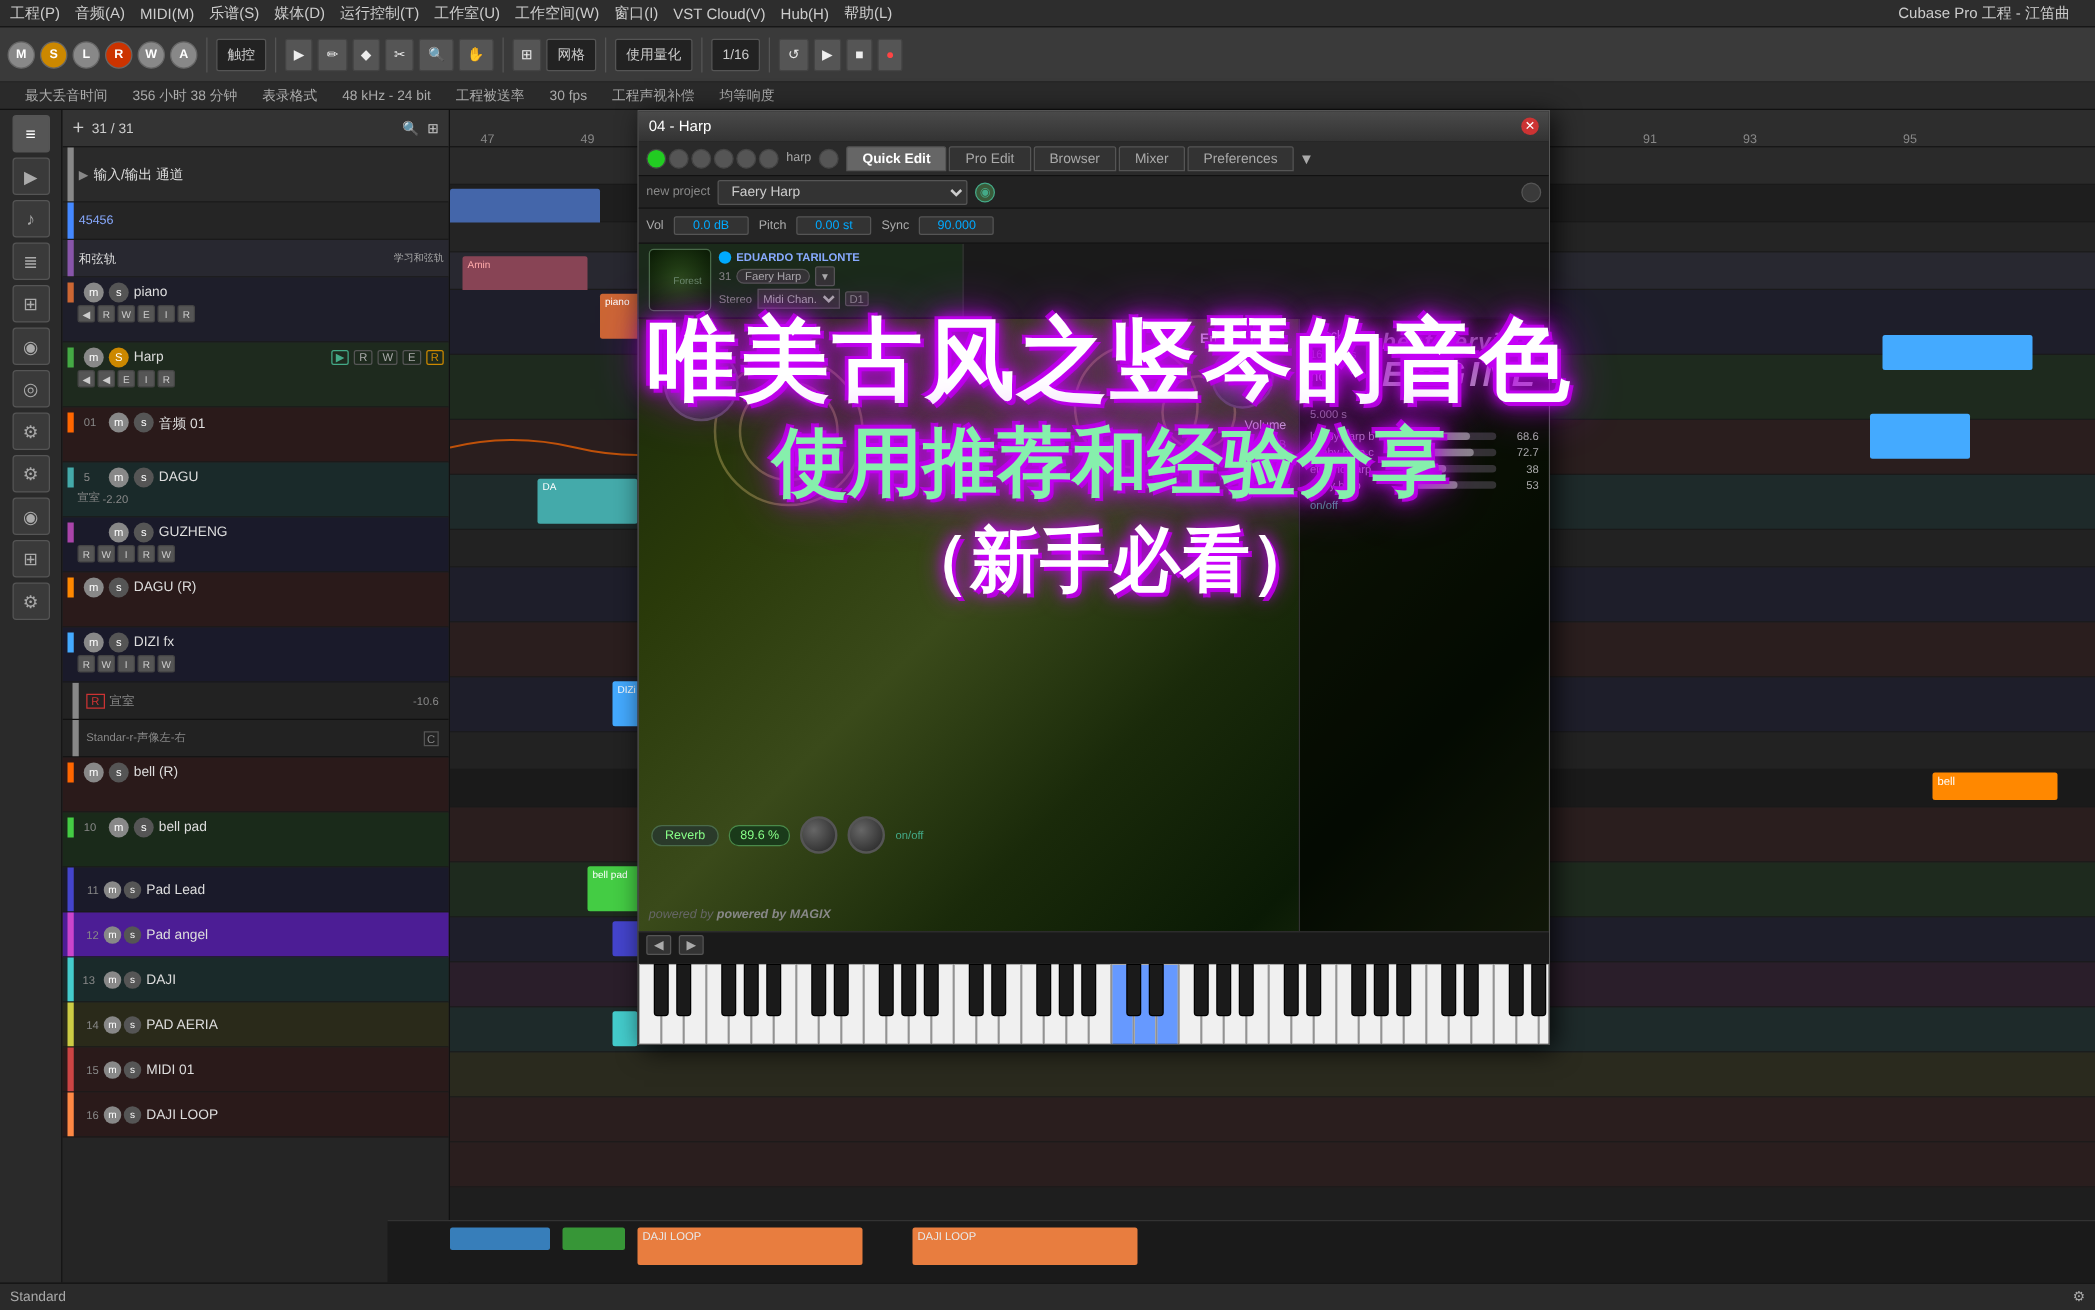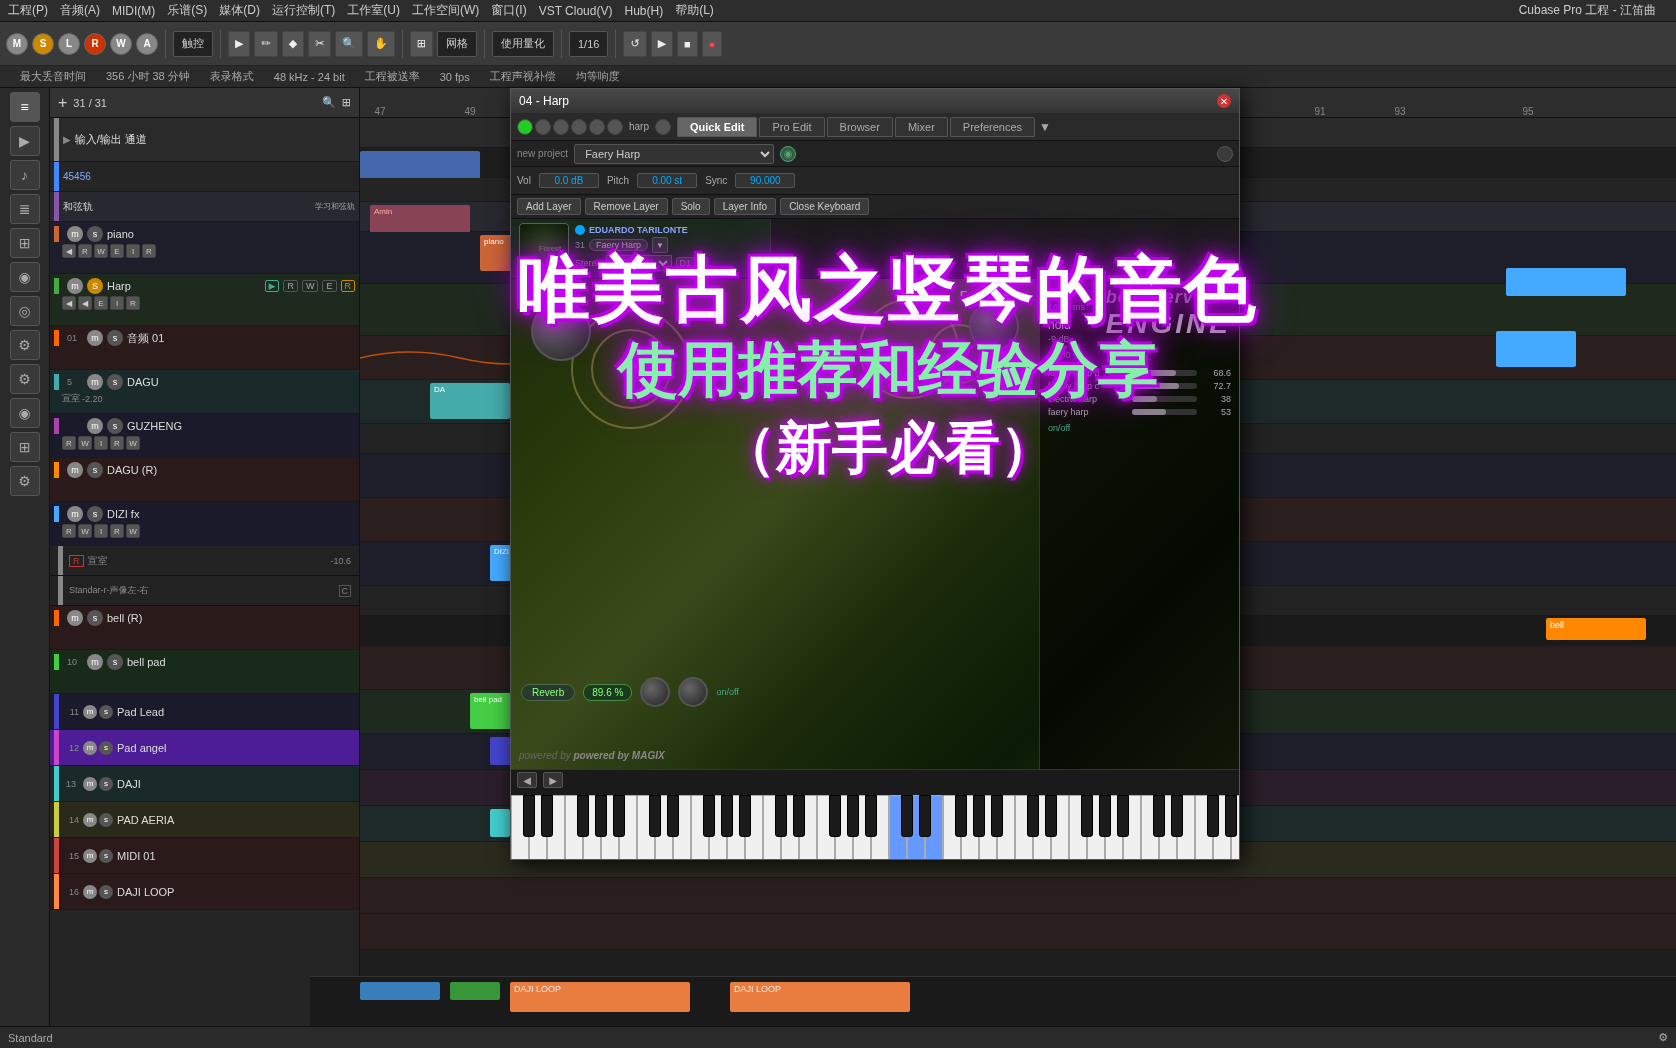--- a/index.html
+++ b/index.html
@@ -863,21 +863,21 @@
       <span style="font-size:9px;color:#888;width:16px;text-align:right;margin-right:4px;">16</span>
       <span style="width:14px;height:14px;border-radius:50%;background:#888;font-size:8px;color:#fff;display:flex;align-items:center;justify-content:center;margin-right:2px;">m</span>
       <span style="width:14px;height:14px;border-radius:50%;background:#555;font-size:8px;color:#fff;display:flex;align-items:center;justify-content:center;margin-right:4px;">s</span>
       <span class="track-name">DAJI LOOP</span>
     </div>
   </div>
 
   <div id="arrange-area">
 
     <div id="time-ruler">
-      <div class="ruler-mark" style="left:20px;">47</div>
+      <div class="ruler-mark" style="left:30px;">47</div>
       <div class="ruler-mark" style="left:110px;">49</div>
       <div class="ruler-mark" style="left:190px;">51</div>
       <div class="ruler-mark" style="left:250px;">53</div>
       <div class="ruler-mark" style="left:960px;">91</div>
       <div class="ruler-mark" style="left:1040px;">93</div>
       <div class="ruler-mark" style="left:1168px;">95</div>
 
       <div style="position:absolute;left:180px;top:0;width:2px;height:100%;background:#f00;"></div>
     </div>
 
@@ -994,27 +994,20 @@
 
   <div id="vol-pitch-bar">
     <span class="knob-label">Vol</span>
     <div class="knob-value">0.0 dB</div>
     <span class="knob-label">Pitch</span>
     <div class="knob-value">0.00 st</div>
     <span class="knob-label">Sync</span>
     <div class="knob-value">90.000</div>
   </div>
 
-  <div id="layer-btns">
-    <button class="layer-btn">Add Layer</button>
-    <button class="layer-btn">Remove Layer</button>
-    <button class="layer-btn">Solo</button>
-    <button class="layer-btn">Layer Info</button>
-    <button class="layer-btn">Close Keyboard</button>
-  </div>
 
   <div id="instrument-panel">
     <div class="inst-item" style="background:#1a2a1a;flex-direction:column;width:260px;gap:2px;">
       <div style="display:flex;align-items:center;gap:6px;width:100%;">
 
         <div style="width:50px;height:50px;background:radial-gradient(circle, #2a4a1a, #0a1a05);border-radius:4px;border:1px solid #4a6a4a;display:flex;align-items:center;justify-content:center;font-size:8px;color:#6a8a6a;text-align:center;flex-shrink:0;padding-left:12px;">Forest</div>
         <div style="flex:1;">
           <div style="display:flex;align-items:center;gap:4px;">
             <div style="width:10px;height:10px;border-radius:50%;background:#0af;flex-shrink:0;"></div>
             <span style="font-size:9px;color:#88aaff;font-weight:bold;">EDUARDO TARILONTE</span>

